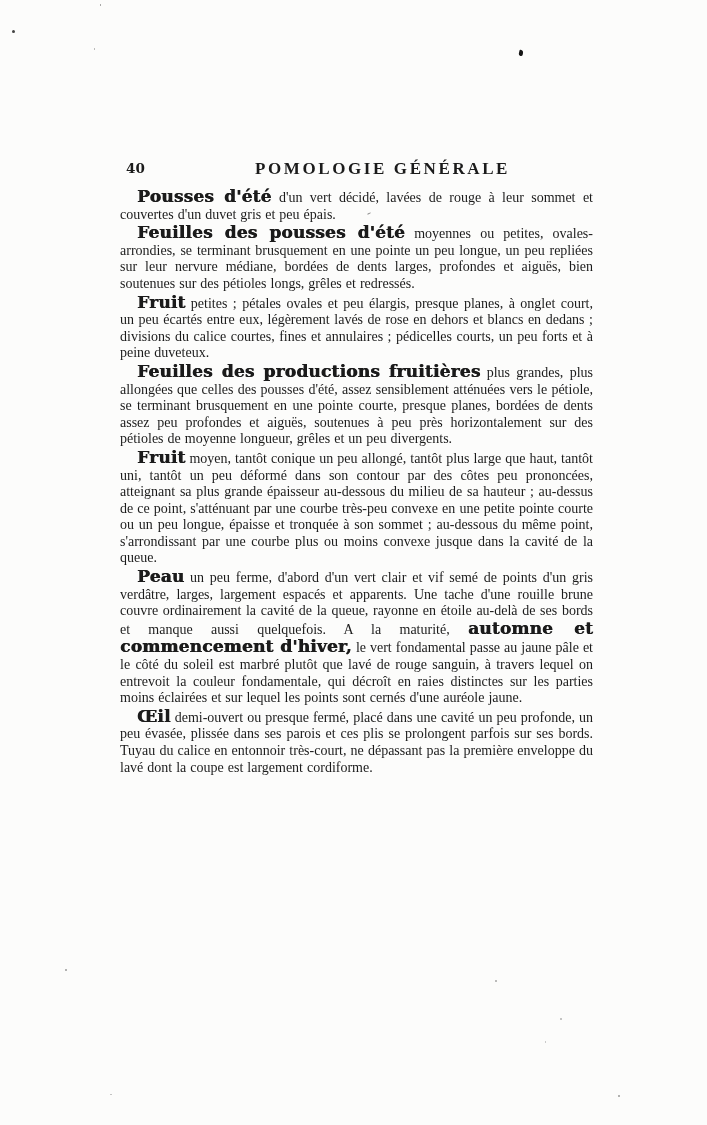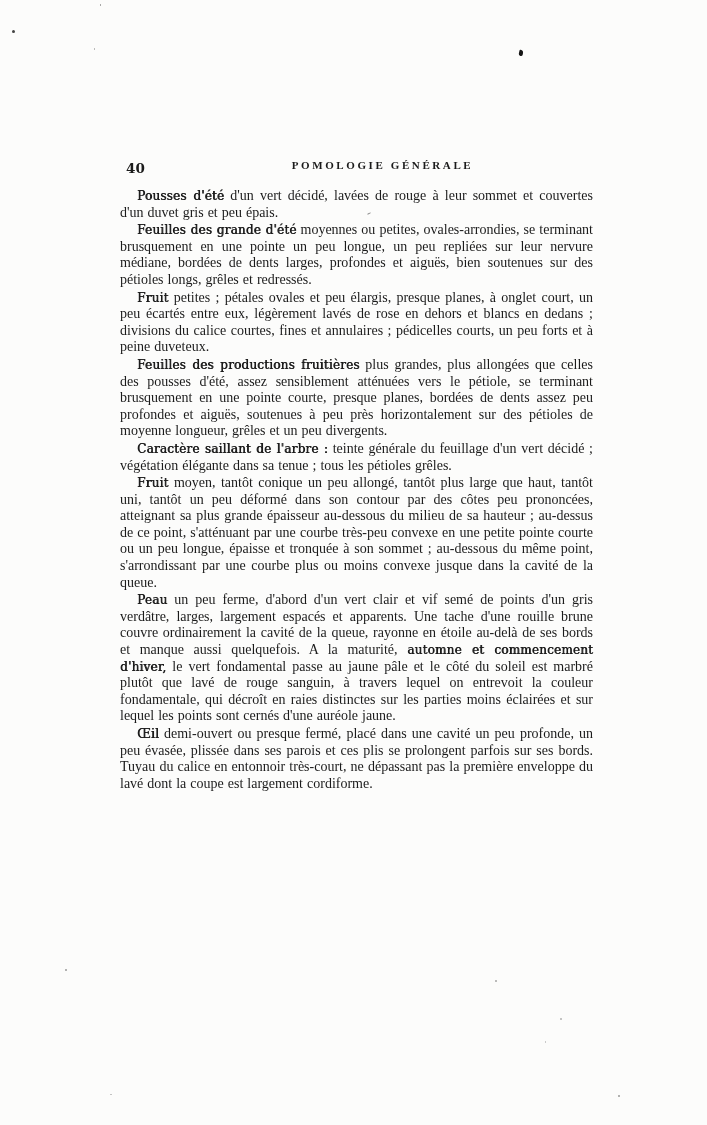--- a/index.html
+++ b/index.html
@@ -32,21 +32,21 @@
     font-size: 13.5px;
     font-weight: bold;
     font-family: "DejaVu Serif", serif;
   }
   .run-title {
     position: absolute;
     left: 50%;
     top: 0;
     transform: translateX(-50%);
     margin-left: 26px;
-    font-size: 11px;
+    font-size: 17px;
     font-weight: bold;
     letter-spacing: 2.6px;
     white-space: nowrap;
     font-family: "Liberation Serif", serif;
   }
 
   
   .text-block {
     position: absolute;
     top: 188px;
@@ -57,22 +57,22 @@
     text-align: justify;
     word-spacing: 0.5px;
     hyphens: auto;
   }
   .text-block p {
     margin: 0 0 1px 0;
     text-indent: 17px;
   }
   .lead {
     font-family: "DejaVu Serif", serif;
-    font-weight: normal;
-    font-size: 12px;
+    font-weight: bold;
+    font-size: 17px;
     letter-spacing: 0.2px;
     text-shadow: 0.6px 0 0 currentColor;
   }
 
   
   .speck {
     position: absolute;
     background: #222;
     border-radius: 50%;
   }
@@ -92,29 +92,28 @@
 
 <header class="running-head">
   <span class="pageno">40</span>
   <span class="run-title">POMOLOGIE GÉNÉRALE</span>
 </header>
 
 <main class="text-block">
 
   <p><span class="lead">Pousses d'été</span><span> d'un vert décidé, lavées de rouge à leur sommet et couvertes d'un duvet gris et peu épais.</span></p>
 
-  <p><span class="lead">Feuilles des grande d'été</span><span> moyennes ou petites, ovales-arrondies, se terminant brusquement en une pointe un peu longue, un peu repliées sur leur nervure médiane, bordées de dents larges, profondes et aiguës, bien soutenues sur des pétioles longs, grêles et redressés.</span></p>
+  <p><span class="lead">Feuilles des pousses d'été</span><span> moyennes ou petites, ovales-arrondies, se terminant brusquement en une pointe un peu longue, un peu repliées sur leur nervure médiane, bordées de dents larges, profondes et aiguës, bien soutenues sur des pétioles longs, grêles et redressés.</span></p>
 
 
 
   <p><span class="lead">Fruit</span><span> petites&nbsp;; pétales ovales et peu élargis, presque planes, à onglet court, un peu écartés entre eux, légèrement lavés de rose en dehors et blancs en dedans&nbsp;; divisions du calice courtes, fines et annulaires&nbsp;; pédicelles courts, un peu forts et à peine duveteux.</span></p>
 
   <p><span class="lead">Feuilles des productions fruitières</span><span> plus grandes, plus allongées que celles des pousses d'été, assez sensiblement atténuées vers le pétiole, se terminant brusquement en une pointe courte, presque planes, bordées de dents assez peu profondes et aiguës, soutenues à peu près horizontalement sur des pétioles de moyenne longueur, grêles et un peu divergents.</span></p>
 
-  <p><span class="lead">Caractère saillant de l'arbre&nbsp;:</span><span> teinte générale du feuillage d'un vert décidé&nbsp;; végétation élégante dans sa tenue&nbsp;; tous les pétioles grêles.</span></p>
 
   <p><span class="lead">Fruit</span><span> moyen, tantôt conique un peu allongé, tantôt plus large que haut, tantôt uni, tantôt un peu déformé dans son contour par des côtes peu prononcées, atteignant sa plus grande épaisseur au-dessous du milieu de sa hauteur&nbsp;; au-dessus de ce point, s'atténuant par une courbe très-peu convexe en une petite pointe courte ou un peu longue, épaisse et tronquée à son sommet&nbsp;; au-dessous du même point, s'arrondissant par une courbe plus ou moins convexe jusque dans la cavité de la queue.</span></p>
 
   <p><span class="lead">Peau</span><span> un peu ferme, d'abord d'un vert clair et vif semé de points d'un gris verdâtre, larges, largement espacés et apparents. Une tache d'une rouille brune couvre ordinairement la cavité de la queue, rayonne en étoile au-delà de ses bords et manque aussi quelquefois. A la maturité, </span><span class="lead">automne et commencement d'hiver,</span><span> le vert fondamental passe au jaune pâle et le côté du soleil est marbré plutôt que lavé de rouge sanguin, à travers lequel on entrevoit la couleur fondamentale, qui décroît en raies distinctes sur les parties moins éclairées et sur lequel les points sont cernés d'une auréole jaune.</span></p>
 
   <p><span class="lead">Œil</span><span> demi-ouvert ou presque fermé, placé dans une cavité un peu profonde, un peu évasée, plissée dans ses parois et ces plis se prolongent parfois sur ses bords. Tuyau du calice en entonnoir très-court, ne dépassant pas la première enveloppe du lavé dont la coupe est largement cordiforme.</span></p>
 
 
 
 </main>

